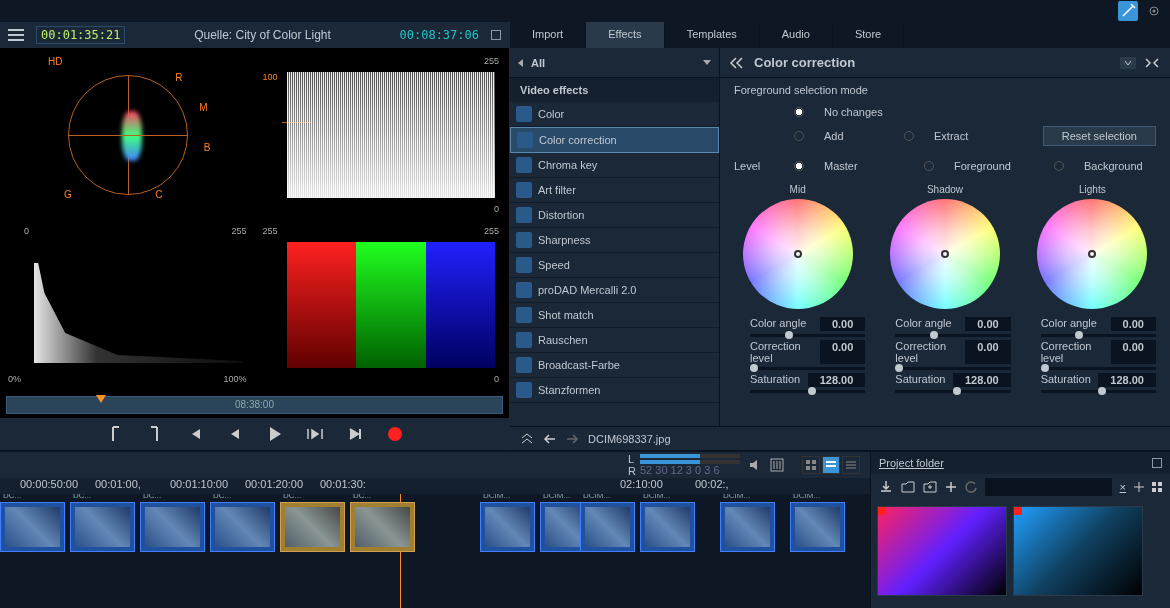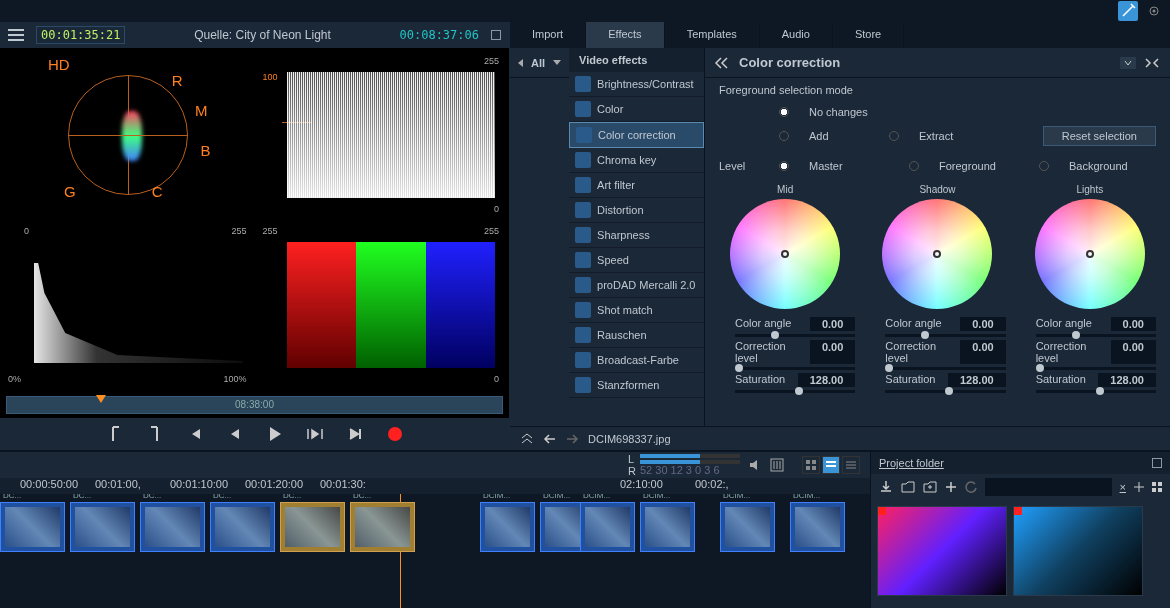--- a/index.html
+++ b/index.html
@@ -17,42 +17,42 @@
 .tc.teal{color:#20c5c5;}
 .src-label{flex:1;text-align:center;font-size:12px;}
 .windowize{width:10px;height:10px;border:1px solid #8a98a8;margin-left:auto;}
 .scopes{flex:1;display:grid;grid-template-columns:1fr 1fr;grid-template-rows:1fr 1fr;padding:4px;gap:4px;background:#000;}
 .scope{position:relative;background:#000;}
 .vectorscope{width:120px;height:120px;border:1px solid #b86020;border-radius:50%;position:absolute;left:50%;top:50%;transform:translate(-50%,-50%);}
 .vectorscope::before,.vectorscope::after{content:'';position:absolute;background:#b86020;}
 .vectorscope::before{width:1px;height:100%;left:50%;}
 .vectorscope::after{height:1px;width:100%;top:50%;}
 .vs-blob{position:absolute;left:45%;top:30%;width:20px;height:50px;background:linear-gradient(180deg,#ff4060,#40ff80,#4080ff);border-radius:40%;filter:blur(2px);}
-.vs-lbl{position:absolute;color:#ff8020;font-size:15px;}
+.vs-lbl{position:absolute;color:#ff8020;font-size:10px;}
 .axis-lbl{position:absolute;color:#aaa;font-size:9px;}
 .waveform{position:absolute;left:30px;right:10px;top:20px;bottom:20px;background:repeating-linear-gradient(90deg,rgba(255,255,255,.9) 0 1px,transparent 1px 2px),linear-gradient(180deg,rgba(255,255,255,.3),rgba(255,255,255,.9));}
 .wf-tick{position:absolute;left:25px;width:30px;height:1px;background:#b86020;}
 .histogram{position:absolute;left:30px;right:10px;bottom:25px;height:100px;background:linear-gradient(90deg,rgba(255,255,255,.9) 0%,rgba(255,255,255,.2) 30%,rgba(255,255,255,.05) 100%);clip-path:polygon(0 0,2% 0,5% 30%,15% 70%,40% 92%,100% 98%,100% 100%,0 100%);}
 .rgbparade{position:absolute;left:30px;right:10px;top:20px;bottom:20px;display:flex;}
 .rgbparade div{flex:1;}
 .rgbparade .r{background:linear-gradient(180deg,#ff2020,#600000);}
 .rgbparade .g{background:linear-gradient(180deg,#20ff20,#006000);}
 .rgbparade .b{background:linear-gradient(180deg,#2020ff,#000060);}
 .scrub{height:18px;background:#2a445a;margin:4px 6px;position:relative;border:1px solid #3a5a7a;}
 .scrub-tc{position:absolute;left:50%;transform:translateX(-50%);color:#8aa;font-size:10px;top:2px;}
 .scrub-marker{position:absolute;left:18%;top:-2px;width:0;height:0;border-left:5px solid transparent;border-right:5px solid transparent;border-top:8px solid #ff9020;}
 .transport{height:32px;display:flex;align-items:center;justify-content:center;gap:22px;background:#1a2838;}
 .t-btn{width:18px;height:18px;display:flex;align-items:center;justify-content:center;}
 .rec{width:14px;height:14px;border-radius:50%;background:#ff2020;}
 .right-pane{flex:1;display:flex;flex-direction:column;background:#1a2838;}
 .tabs{height:26px;background:#0d1824;display:flex;}
 .tab{padding:6px 22px;border-right:1px solid #0a1420;cursor:pointer;}
 .tab.active{background:#2a3a4a;}
 .rp-body{flex:1;display:flex;}
-.fx-col{width:195px;background:#1a2838;display:flex;flex-direction:row;border-right:1px solid #0a1420;}
+.fx-col{width:210px;background:#1a2838;display:flex;flex-direction:column;border-right:1px solid #0a1420;}
 .fx-head{height:30px;display:flex;align-items:center;padding:0 8px;gap:8px;border-bottom:1px solid #0a1420;}
 .chev{width:0;height:0;border-top:4px solid transparent;border-bottom:4px solid transparent;}
 .chev.l{border-right:5px solid #aaa;}
 .chev.d{border-left:4px solid transparent;border-right:4px solid transparent;border-top:5px solid #aaa;border-bottom:none;}
 .fx-list{flex:1;overflow:hidden;}
 .fx-cat{padding:6px 10px;font-weight:bold;background:#14202e;}
 .fx-item{display:flex;align-items:center;gap:6px;padding:4px 6px;border-bottom:1px solid rgba(0,0,0,.3);}
 .fx-item.sel{background:#2a4a6a;border:1px solid #5a8ab0;}
 .fx-icon{width:16px;height:16px;background:#2a5a8a;border-radius:2px;flex-shrink:0;}
 .cc-panel{flex:1;background:#1a2838;padding:0;display:flex;flex-direction:column;}
@@ -123,21 +123,21 @@
 
 <div class="main-row">
   <div class="left-pane">
     <div class="lp-header">
       <div class="hamburger">
           <span></span>
           <span></span>
           <span></span>
         </div>
       <span class="tc blue">00:01:35:21</span>
-      <span class="src-label">Quelle: City of Neon Light</span>
+      <span class="src-label">Quelle: City of Color Light</span>
       <span class="tc teal">00:08:37:06</span>
       <div class="windowize"></div>
     </div>
     <div class="scopes">
       <div class="scope">
         <span class="vs-lbl" style="left:44px;top:4px">HD</span>
         <div class="vectorscope">
             <div class="vs-blob"></div>
           </div>
         <span class="vs-lbl" style="right:70px;top:20px">R</span>
@@ -228,24 +228,20 @@
     <div class="rp-body">
       <div class="fx-col">
         <div class="fx-head">
           <div class="chev l"></div>
           <span style="font-weight:bold">All</span>
           <div class="chev d" style="margin-left:auto"></div>
         </div>
         <div class="fx-list">
           <div class="fx-cat">Video effects</div>
           <div id="fxitems">
-              <div class="fx-item">
-                <div class="fx-icon"></div>
-                <span>Brightness/Contrast</span>
-              </div>
               <div class="fx-item">
                 <div class="fx-icon"></div>
                 <span>Color</span>
               </div>
               <div class="fx-item sel">
                 <div class="fx-icon"></div>
                 <span>Color correction</span>
               </div>
               <div class="fx-item">
                 <div class="fx-icon"></div>

